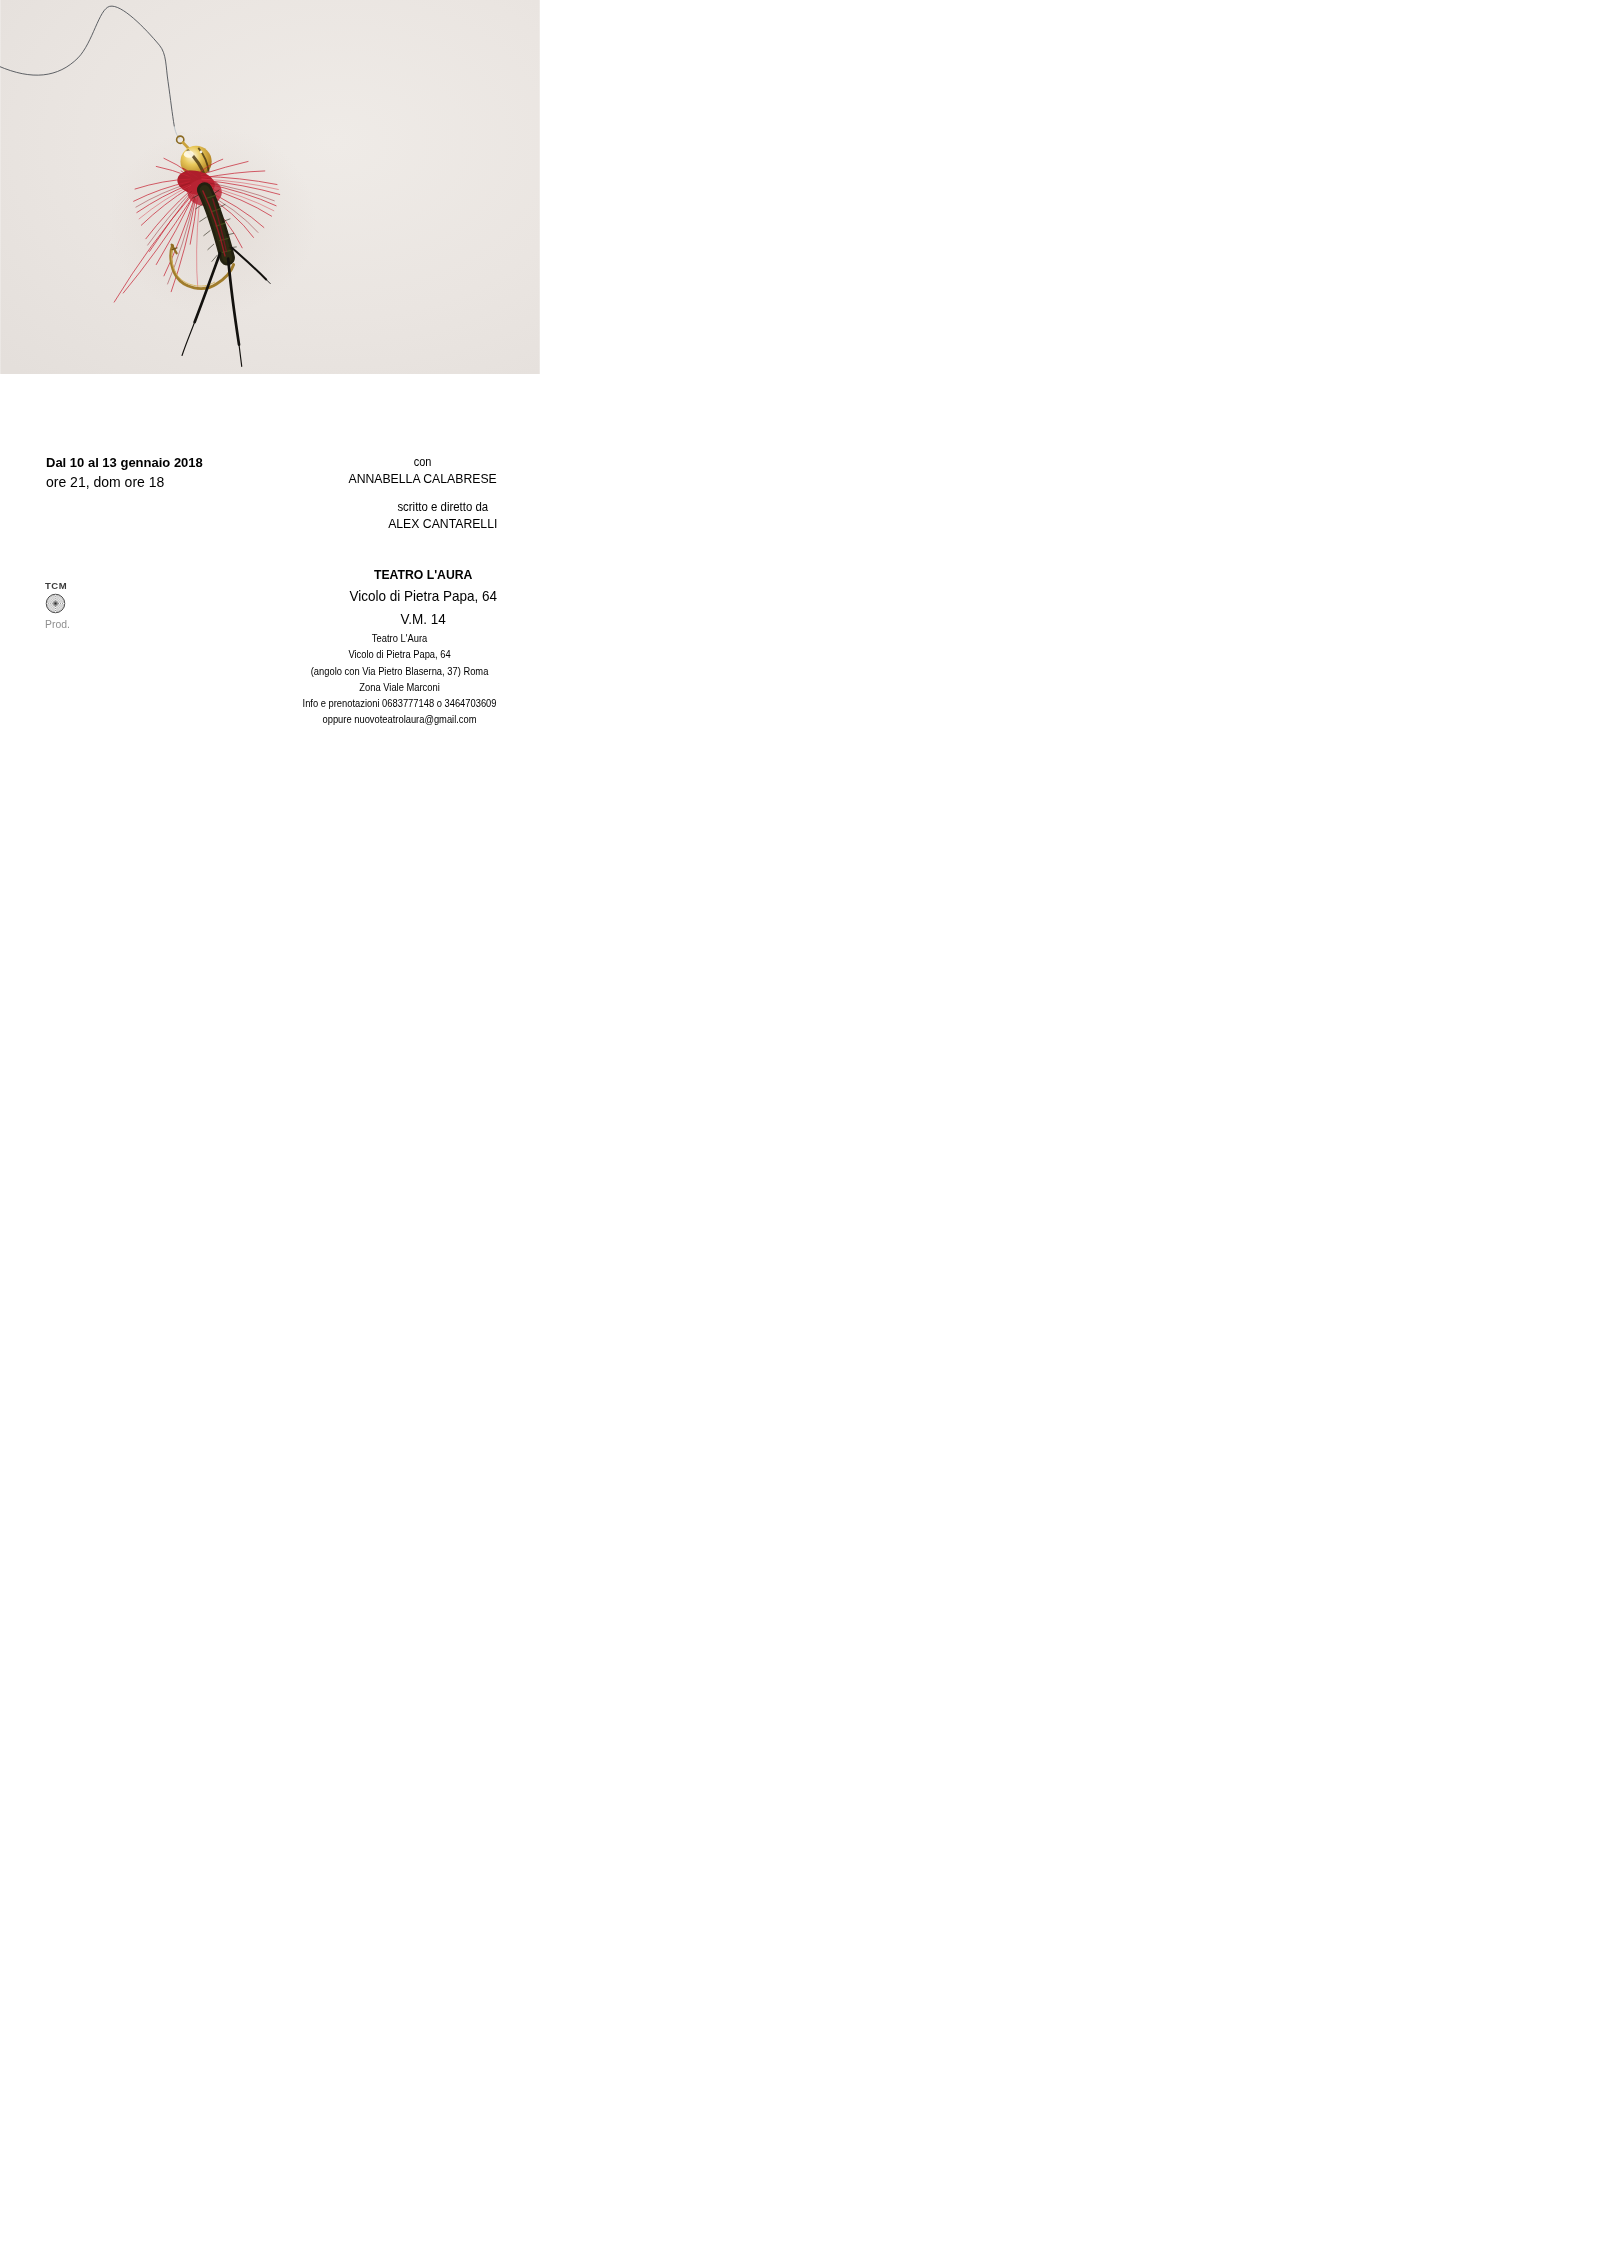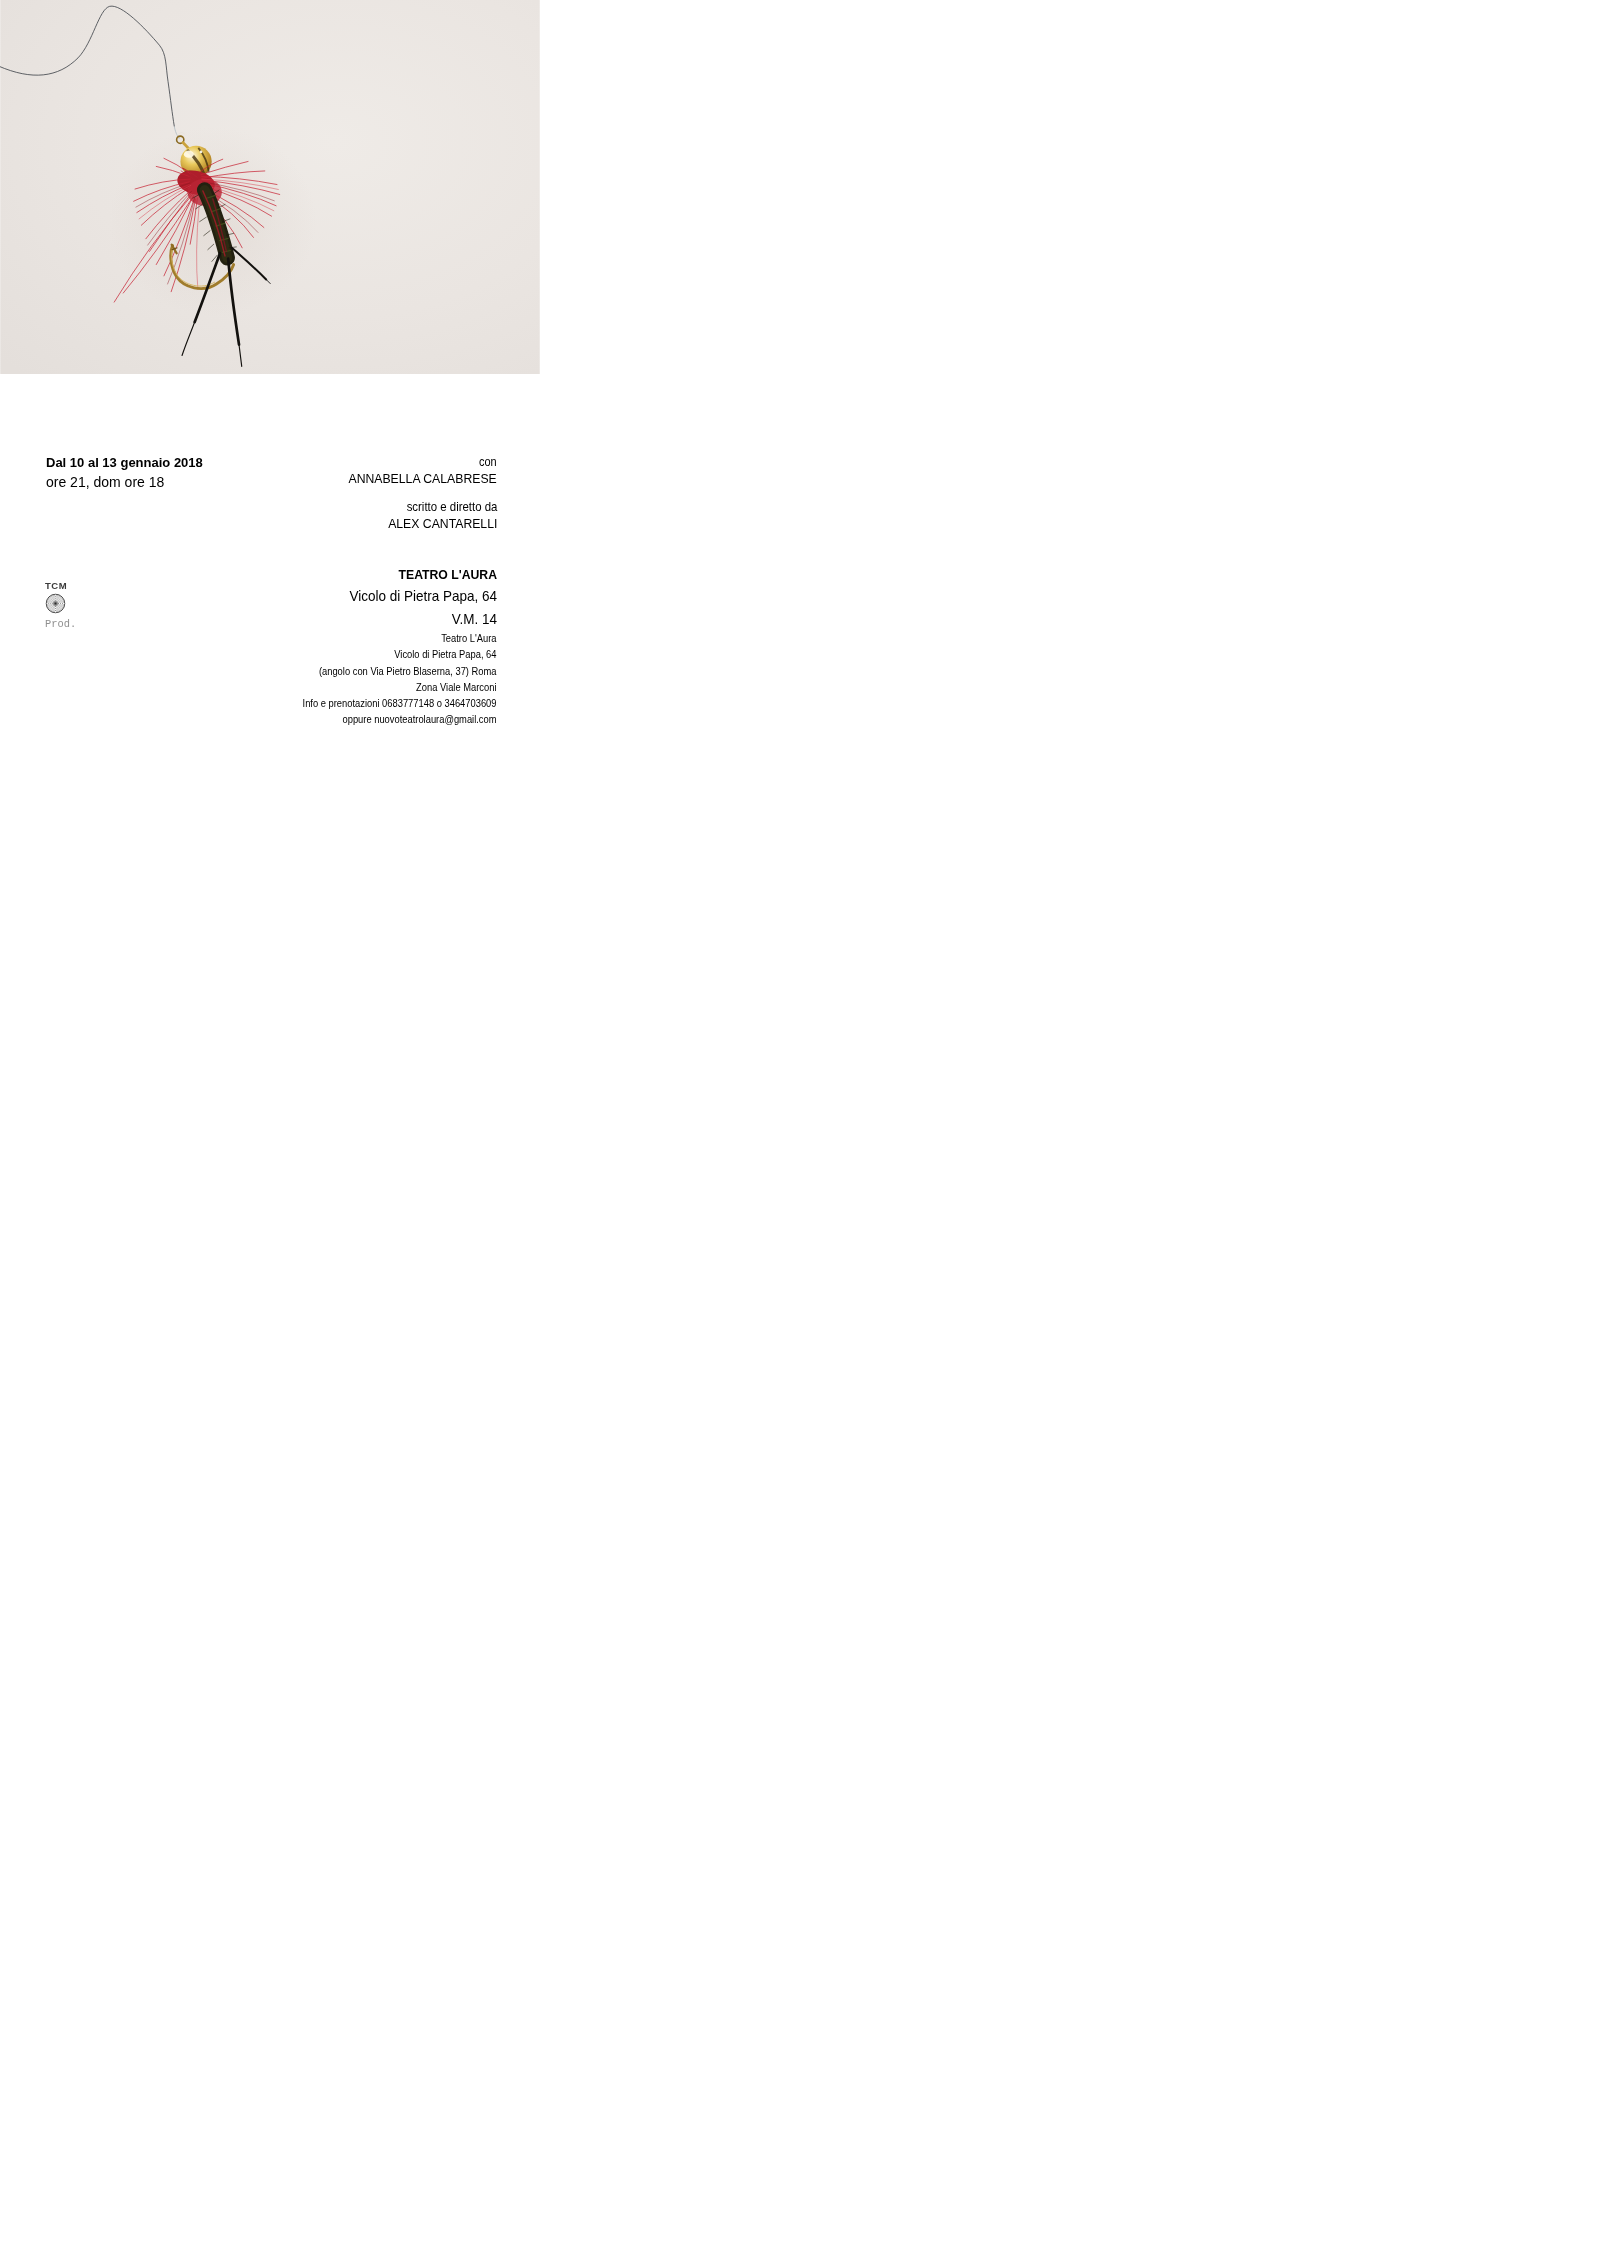--- a/index.html
+++ b/index.html
@@ -1,42 +1,42 @@
 <!DOCTYPE html>
 <html style="font-size:7.2px"><head>
 <meta charset="utf-8">
 <style>
   html,body{margin:0;padding:0;background:#ffffff;}
   .page{position:relative;width:540px;height:758px;background:#ffffff;overflow:hidden;
         font-family:"Liberation Sans",sans-serif;color:#000;}
   .photo{position:absolute;left:0;top:0;width:540px;height:374px;overflow:hidden;}
   .photo svg{display:block;}
   .abs{position:absolute;}
-  .r{text-align:right;}
+  .r{text-align:center;}
   .sqz-r{transform:scaleX(.90);transform-origin:100% 50%;}
   .sqz-l{transform:scaleX(.90);transform-origin:0 50%;}
   .title-wrap{position:absolute;left:45px;top:391px;width:451px;height:59px;}
   .title-wrap text{font-family:"Liberation Sans",sans-serif;font-weight:700;fill:#000;}
   .dates{left:46px;top:455px;}
   .dates .d1{font-size:13px;line-height:15.4px;font-weight:700;}
   .dates .d2{font-size:14px;line-height:15.4px;margin-top:5px;font-weight:400;}
   .cast{right:43px;top:456px;}
   .cast .c1{font-size:12.2px;line-height:13.6px;}
   .cast .c2{font-size:13.6px;line-height:16.3px;margin-top:1.4px;}
   .credits{right:43px;top:500px;}
   .credits .c1{font-size:12.7px;line-height:14.5px;}
   .credits .c2{font-size:13.6px;line-height:16.3px;margin-top:1.8px;}
   .venue{right:43px;top:567px;}
   .venue .v1{font-size:13.6px;line-height:15.4px;font-weight:700;}
   .venue .v2{font-size:15px;line-height:17px;margin-top:4.1px;}
   .venue .v3{font-size:15px;line-height:17px;margin-top:6.3px;}
   .producer{left:45px;top:580px;width:90px;}
   .producer .p-name{font-size:9.5px;line-height:11px;font-weight:700;letter-spacing:0.5px;}
   .producer .p-logo{margin-top:2.3px;width:21px;height:21px;}
-  .producer .p-suffix{font-size:10.4px;line-height:11.8px;margin-top:2.7px;font-family:Liberation Mono, monospace;}
+  .producer .p-suffix{font-size:10.4px;line-height:11.8px;margin-top:2.7px;}
   .season{left:46px;top:639px;}
   .season div{font-size:11.8px;line-height:16.7px;white-space:nowrap;}
   .season .show{font-size:12.2px;font-weight:700;}
   .contact{right:43px;top:631px;}
   .contact div{font-size:10.4px;line-height:16.3px;white-space:nowrap;}
 </style>
 </head>
 <body>
 
 <div class="page">

